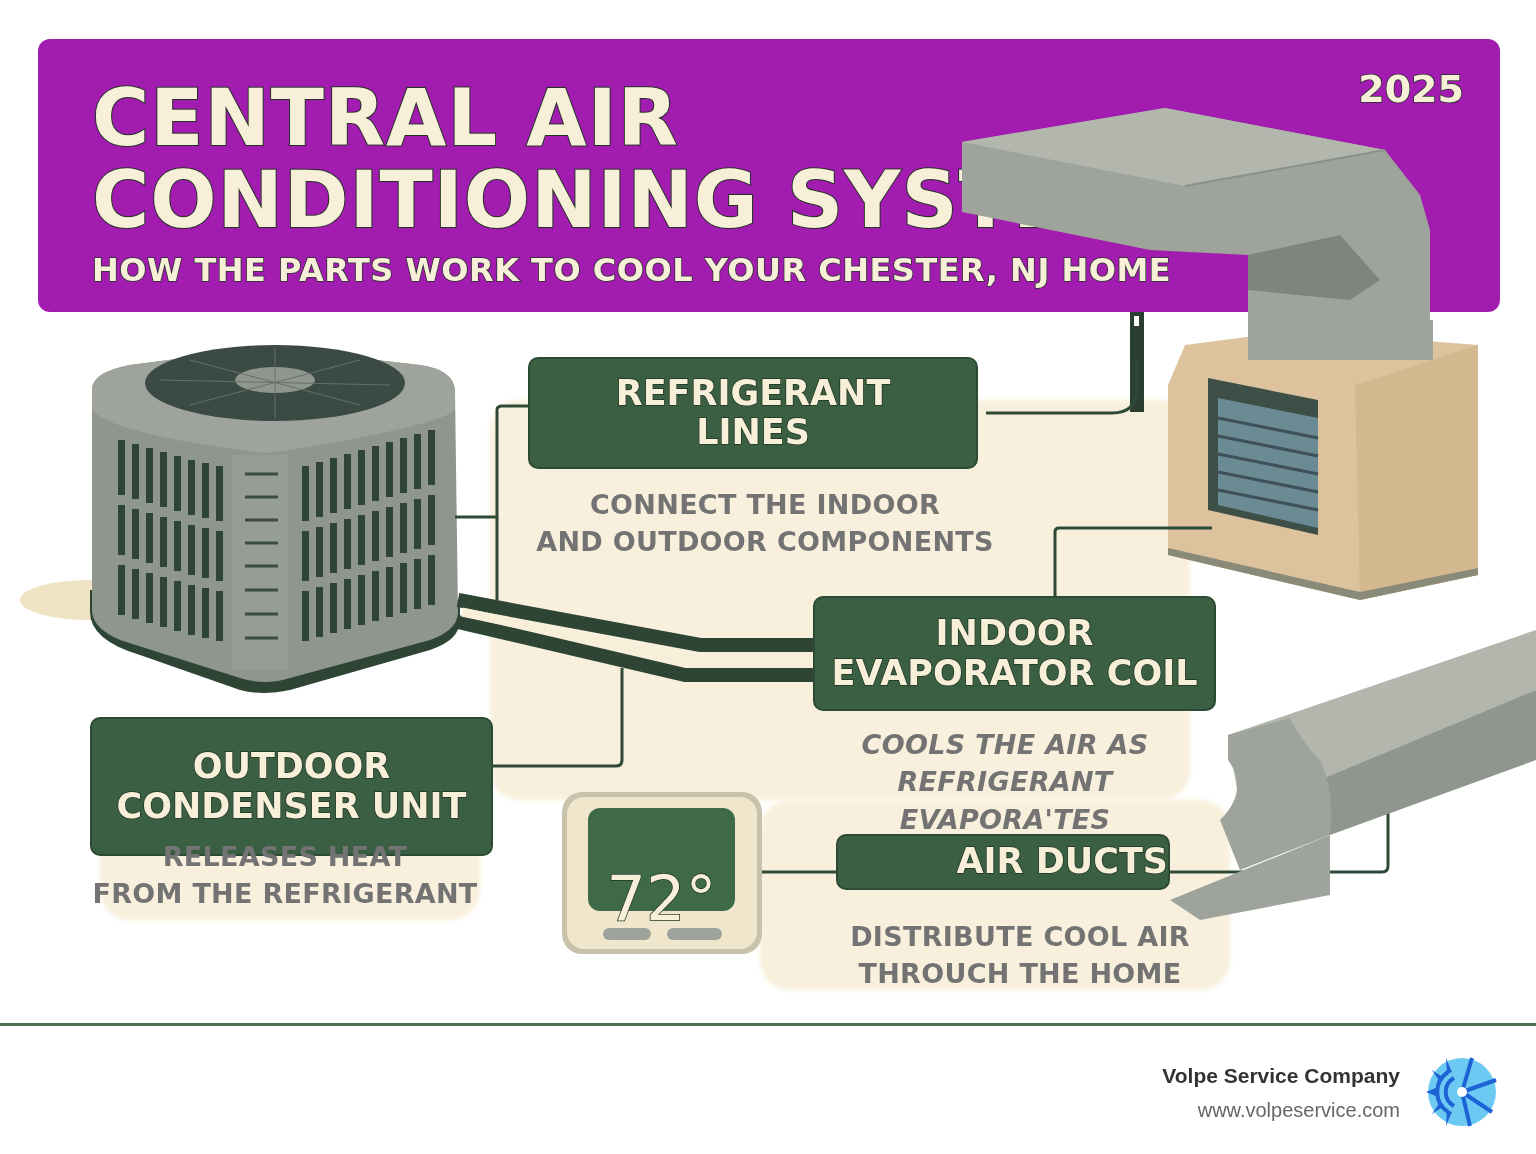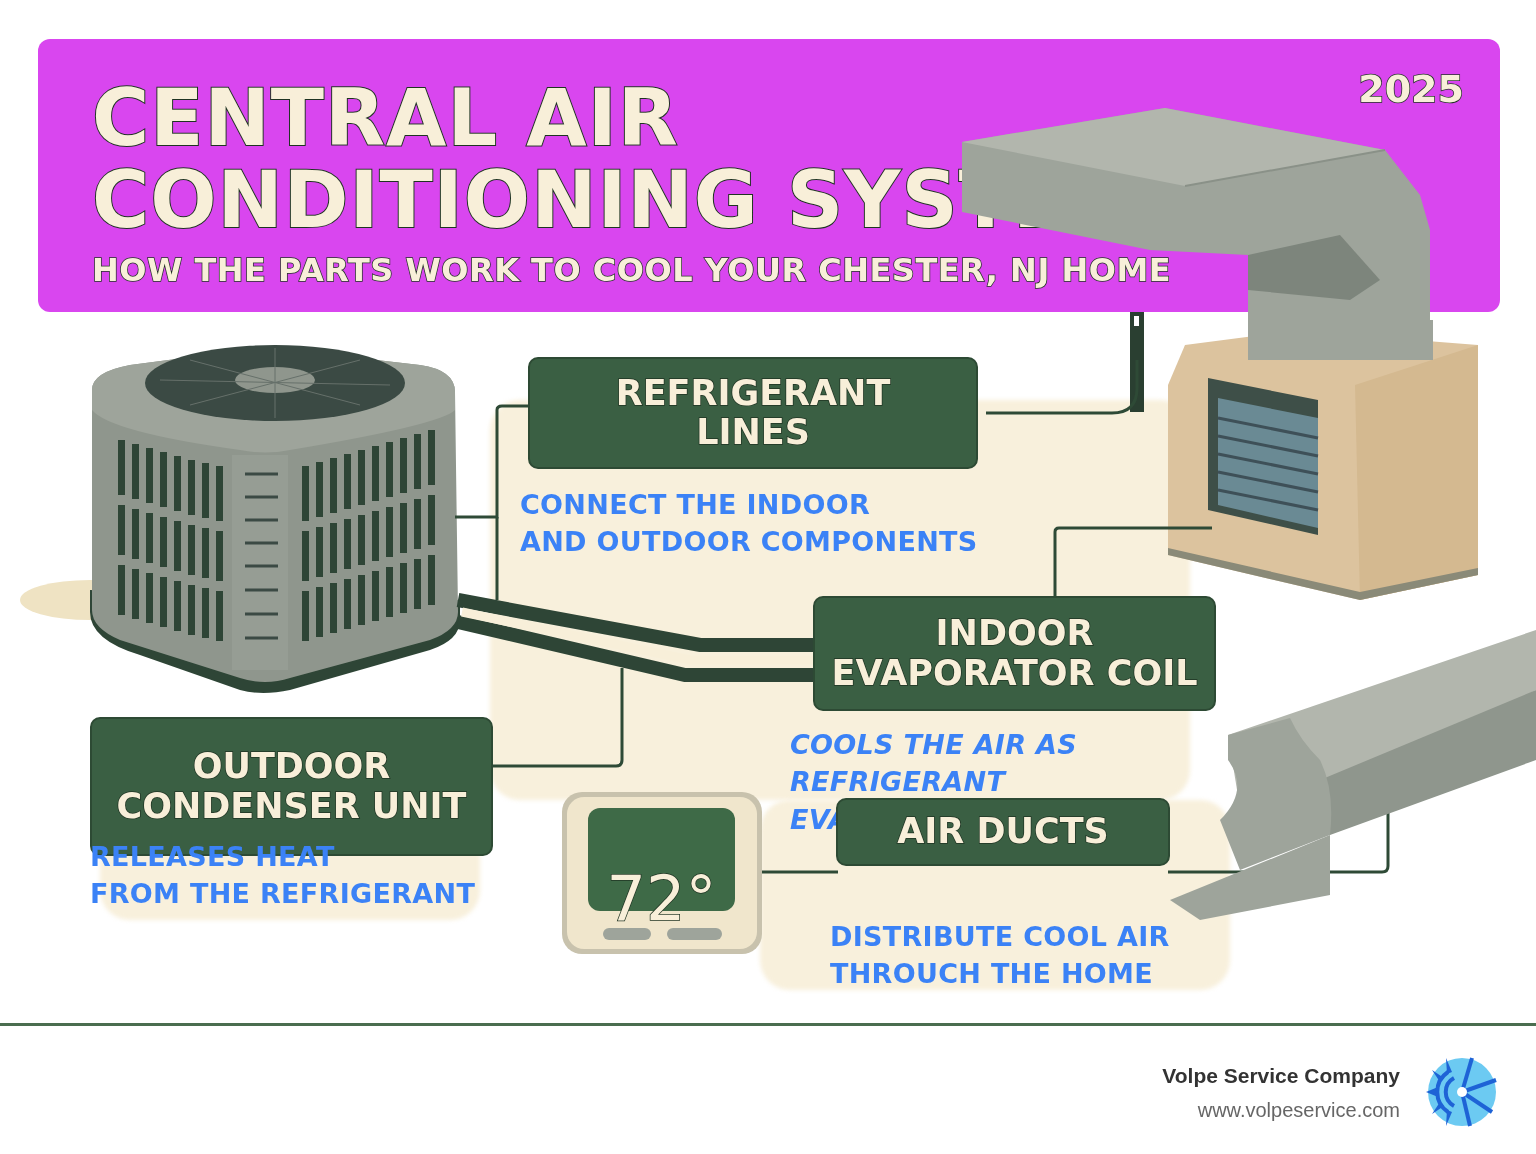--- a/index.html
+++ b/index.html
@@ -3,21 +3,21 @@
 <meta charset="utf-8">
 <style>
   * { box-sizing: border-box; margin: 0; padding: 0; }
   html, body { width: 1536px; height: 1154px; background: #ffffff; overflow: hidden; }
   body { position: relative; font-family: "DejaVu Sans", sans-serif; }
 
   .cream-bg { position: absolute; background: #f8f0dc; border-radius: 30px; filter: blur(2px); }
 
   .header {
     position: absolute; left: 38px; top: 39px; width: 1462px; height: 273px;
-    background: #d946ef; border-radius: 12px;
+    background: #a21caf; border-radius: 12px;
   }
   .title-line {
     position: absolute; left: 54px; color: #f8efd9; font-weight: bold;
     font-size: 78px; letter-spacing: 1px; line-height: 1;
     -webkit-text-stroke: 2px #1f3322; paint-order: stroke fill;
     font-family: "DejaVu Sans", sans-serif;
   }
   .subtitle {
     position: absolute; left: 54px; top: 212px; color: #f8efd9; font-weight: bold;
     font-size: 32px; letter-spacing: 0.5px;
@@ -29,21 +29,21 @@
   }
 
   .label-box {
     position: absolute; background: #3a5f43; border-radius: 10px;
     display: flex; align-items: center; justify-content: center; text-align: center;
     color: #f8efd9; font-weight: bold; font-size: 35px; line-height: 1.12;
     -webkit-text-stroke: 1.5px #1f3322; paint-order: stroke fill;
     border: 2px solid #2d4a34;
   }
   .desc {
-    position: absolute; color: #3b82f6; font-weight: bold;
+    position: absolute; text-align: center; color: #737373; font-weight: bold;
     font-size: 27px; line-height: 1.38; letter-spacing: 0.3px;
   }
 
   .divider { position: absolute; left: 0; top: 1023px; width: 1536px; height: 3px; background: #4a6d4f; }
 
   .company-name { position: absolute; right: 136px; top: 1064px; font-size: 21px; font-weight: bold; color: #333; font-family: "Liberation Sans", sans-serif; }
   .company-url { position: absolute; right: 136px; top: 1099px; font-size: 20px; color: #666; font-family: "Liberation Sans", sans-serif; }
 
   svg.art { position: absolute; left: 0; top: 0; }
 </style>
@@ -251,21 +251,21 @@
   <div>
     <div>OUTDOOR</div>
     <div>CONDENSER UNIT</div>
   </div>
 </div>
 <div class="desc" style="left:90px; top:838px; width:390px;">
   <div>RELEASES HEAT</div>
   <div>FROM THE REFRIGERANT</div>
 </div>
 
-<div class="label-box" style="left:836px; top:798px; width:334px; height:68px;">
+<div class="label-box" style="left:836px; top:834px; width:334px; height:56px;justify-content:flex-end;">
   <div>AIR DUCTS</div>
 </div>
 <div class="desc" style="left:830px; top:918px; width:380px;">
   <div>DISTRIBUTE COOL AIR</div>
   <div>THROUCH THE HOME</div>
 </div>
 
 <div class="divider"></div>
 <div class="company-name">Volpe Service Company</div>
 <div class="company-url">www.volpeservice.com</div>

